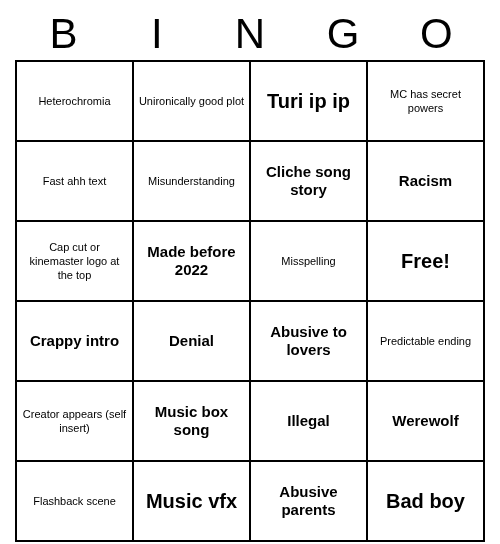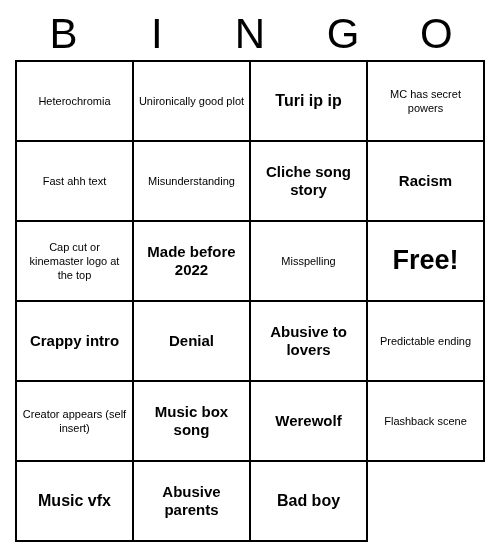--- a/index.html
+++ b/index.html
@@ -43,31 +43,31 @@
       align-items: center;
       justify-content: center;
       text-align: center;
       padding: 4px;
     }
     .cell-text {
       font-size: 11px;
       line-height: 1.3;
     }
     .cell-text.large {
-      font-size: 16px;
+      font-size: 20px;
       font-weight: bold;
       line-height: 1.2;
     }
     .cell-text.medium {
       font-size: 15px;
       font-weight: bold;
       line-height: 1.2;
     }
     .cell-text.free {
-      font-size: 27px;
+      font-size: 20px;
       font-weight: bold;
     }
   </style>
 </head>
 <body>
 
 <div class="bingo-container">
   <div class="bingo-title">
     <span>B</span>
     <span>I</span>
@@ -124,20 +124,23 @@
       <div class="cell">
         <span class="cell-text">Predictable ending</span>
       </div>
       <div class="cell">
         <span class="cell-text">Creator appears (self insert)</span>
       </div>
       <div class="cell">
         <span class="cell-text medium">Music box song</span>
       </div>
       <div class="cell">
+        <span class="cell-text medium">Illegal</span>
+      </div>
+      <div class="cell">
         <span class="cell-text medium">Werewolf</span>
       </div>
       <div class="cell">
         <span class="cell-text">Flashback scene</span>
       </div>
       <div class="cell">
         <span class="cell-text large">Music vfx</span>
       </div>
       <div class="cell">
         <span class="cell-text medium">Abusive parents</span>

